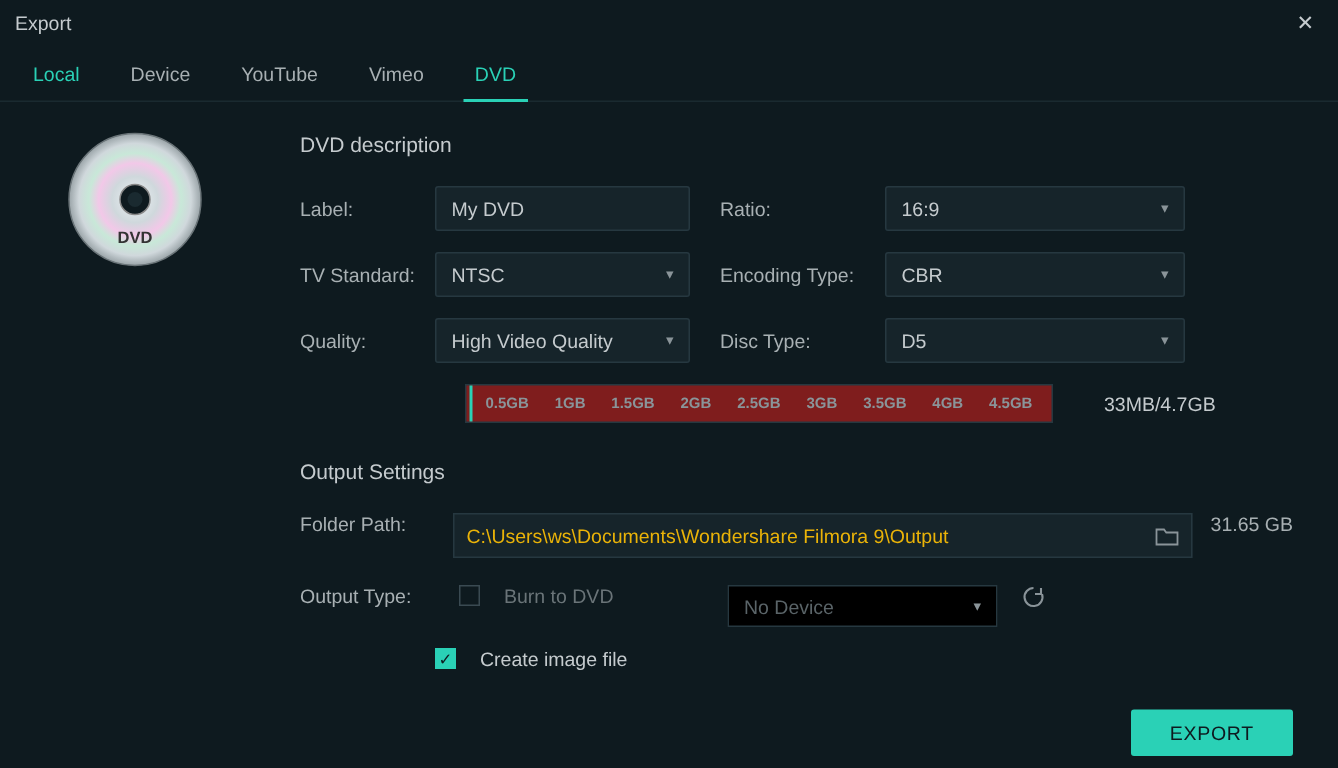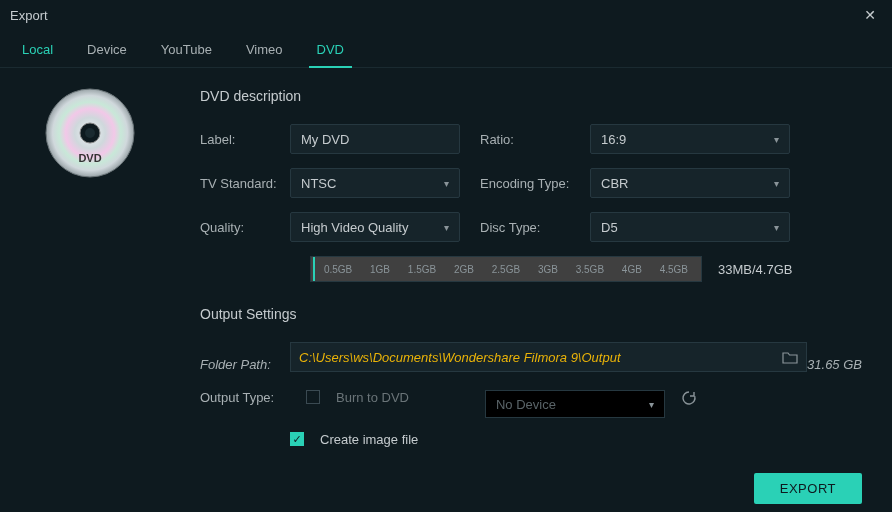--- a/index.html
+++ b/index.html
@@ -27,26 +27,26 @@
 .label { width: 90px; color: #a8b0b3; }
 .label-wide { width: 110px; color: #a8b0b3; }
 
 .input, .select { background: #16242a; border: 1px solid #263840; color: #c5cbce; height: 30px; padding: 0 10px; border-radius: 2px; display: flex; align-items: center; justify-content: space-between; cursor: pointer; }
 .input { cursor: text; }
 .w195 { width: 170px; }
 .w200 { width: 200px; }
 .chev { font-size: 10px; color: #8a9499; margin-left: 8px; }
 
 .size-bar-wrap { display: flex; align-items: center; margin: 10px 0 24px 110px; gap: 16px; }
-.size-bar { position: relative; width: 392px; height: 26px; border: 1px solid #263840; background: #404040; }
+.size-bar { position: relative; width: 392px; height: 26px; border: 1px solid #263840; background: #7f1d1d; font-weight: bold; }
 .size-bar .marker { position: absolute; top: 0; bottom: 0; width: 2px; background: #2ad1b6; left: 2px; }
 .size-bar .ticks { position: absolute; inset: 0; display: flex; align-items: center; justify-content: space-around; font-size: 10px; color: #8a9499; padding: 0 4px; }
-.size-text { color: #c5cbce; }
-
-.path-row { display: flex; align-items: flex-end; margin-bottom: 18px; font-style: italic; }
+.size-text { color: #c5cbce; margin-left: 18px; }
+
+.path-row { display: flex; align-items: flex-start; gap: 12px; margin-bottom: 18px; }
 .path-input { flex: 1; background: #16242a; border: 1px solid #263840; height: 30px; display: flex; align-items: center; padding: 0 8px; color: #eab308; }
 .path-input .txt { flex: 1; overflow: hidden; white-space: nowrap; }
 .folder-icon { width: 16px; height: 14px; cursor: pointer; }
 
 .out-row { display: flex; align-items: flex-start; gap: 16px; margin-bottom: 14px; }
 .checkbox { width: 14px; height: 14px; border: 1px solid #3a4a52; display: inline-flex; align-items: center; justify-content: center; cursor: pointer; }
 .checkbox.checked { background: #2ad1b6; border-color: #2ad1b6; color: #0e1a1f; font-size: 11px; }
 .cb-label { color: #6a7478; }
 .cb-label.on { color: #c5cbce; }
 .device-select { width: 180px; height: 28px; border: 1px solid #263840; background: #000000; color: #5a6468; display: flex; align-items: center; justify-content: space-between; padding: 0 10px; }

